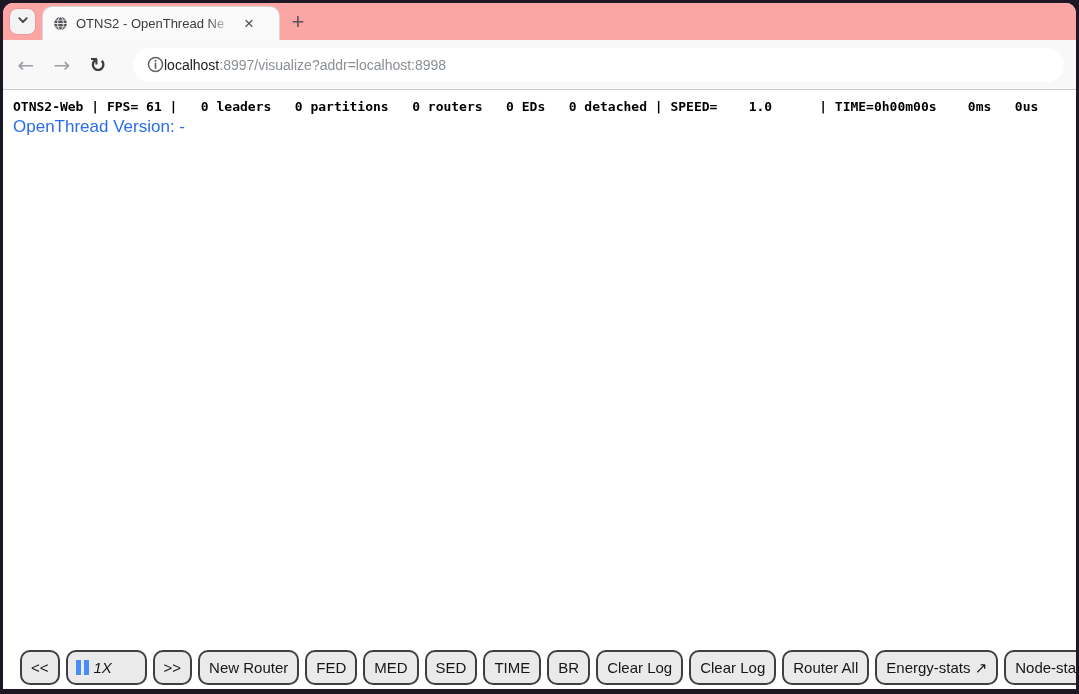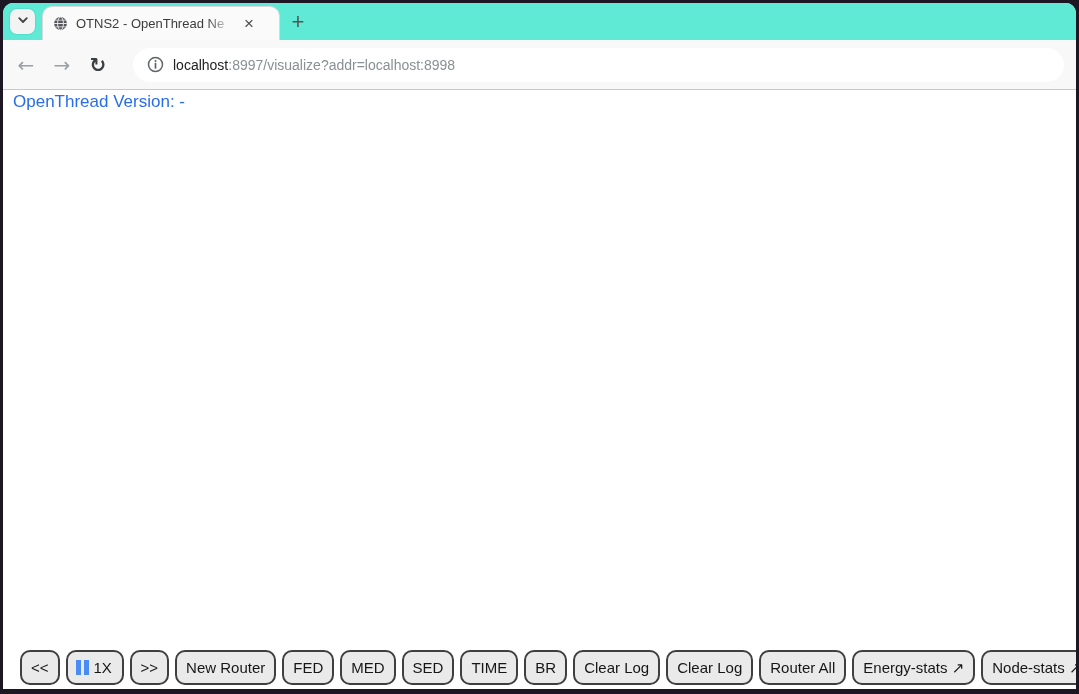--- a/index.html
+++ b/index.html
@@ -16,21 +16,21 @@
   }
   .window {
     position:relative; width:1073px; height:686px;
     border-radius:10px 10px 0 0; overflow:hidden;
     background:#ffffff;
     display:flex; flex-direction:column;
   }
   
   .tabstrip {
     position:relative; height:37px; flex:0 0 37px;
-    background:#5eead4;
+    background:#fca5a5;
   }
   .tab-menu-btn {
     position:absolute; left:7px; top:6px; width:25px; height:25px;
     background:#f4f3f4; border:none; border-radius:7px;
     display:flex; align-items:center; justify-content:center; cursor:pointer;
     box-shadow:0 0 0 1px rgba(0,0,0,0.06);
   }
   .tab {
     position:absolute; left:39px; top:3px; bottom:0; width:238px;
     background:#fbfafb; border:1px solid #d8d6d8; border-bottom:none;
@@ -63,21 +63,21 @@
     width:26px; height:30px; display:flex; align-items:center; justify-content:center;
     font-size:20px; cursor:pointer; flex:0 0 26px; margin-right:10px;
     background:transparent; border:none; padding:0;
     font-family:"DejaVu Sans", sans-serif;
   }
   .nav-icon.dim { color:#9aa0a6; }
   .nav-icon.dark { color:#3c4043; font-weight:bold; }
   .urlbar {
     flex:1; height:34px; margin-left:12px; border-radius:17px;
     background:#ffffff; display:flex; align-items:center;
-    padding:0 14px; gap:9px; cursor:text;
+    padding:0 14px; cursor:text;
   }
   .url-text { font-size:14px; white-space:nowrap; }
   .url-host { color:#202124; }
   .url-rest { color:#8a8f94; }
   
   .content { position:relative; flex:1; background:#ffffff; }
   .status-line {
     margin:9px 0 0 10px;
     font-family:"DejaVu Sans Mono", monospace;
     font-size:13px; font-weight:bold; color:#000;
@@ -94,21 +94,21 @@
     display:flex; gap:6px; align-items:center;
   }
   .tb-btn {
     height:35px; background:#eaeaea;
     border:2px solid #3f3f3f; border-radius:10px;
     font-family:"Liberation Sans", sans-serif;
     font-size:15px; color:#161616;
     padding:0 9px; display:flex; align-items:center; justify-content:center;
     cursor:pointer; white-space:nowrap;
   }
-  .tb-btn.speed { width:58px; justify-content:flex-start; padding-left:8px; }
+  .tb-btn.speed { width:81px; justify-content:flex-start; padding-left:8px;font-style:italic; }
   .pause-icon { display:inline-flex; gap:3px; margin-right:5px; }
   .pause-icon span { display:block; width:5px; height:15px; background:#4a8cf5; }
 </style>
 </head>
 <body>
 
 <div class="frame">
   <div class="window">
 
     <div class="tabstrip">
@@ -154,20 +154,21 @@
             <circle cx="8.5" cy="8.5" r="7" fill="none" stroke="#5f6368" stroke-width="1.5"></circle>
             <line x1="8.5" y1="7.6" x2="8.5" y2="12" stroke="#5f6368" stroke-width="1.7" stroke-linecap="round"></line>
             <circle cx="8.5" cy="5" r="1" fill="#5f6368"></circle>
           </svg>
         </span>
         <span class="url-text"><span class="url-host">localhost</span><span class="url-rest">:8997/visualize?addr=localhost:8998</span></span>
       </div>
     </div>
 
     <div class="content">
+      <pre class="status-line">OTNS2-Web | FPS= 61 |   0 leaders   0 partitions   0 routers   0 EDs   0 detached | SPEED=    1.0      | TIME=0h00m00s    0ms   0us</pre>
       <a class="version-link">OpenThread Version: -</a>
 
       <div class="sim-canvas"></div>
 
       <div class="toolbar">
         <button class="tb-btn">
             <span>&lt;&lt;</span>
           </button>
         <button class="tb-btn speed">
           <span class="pause-icon">

